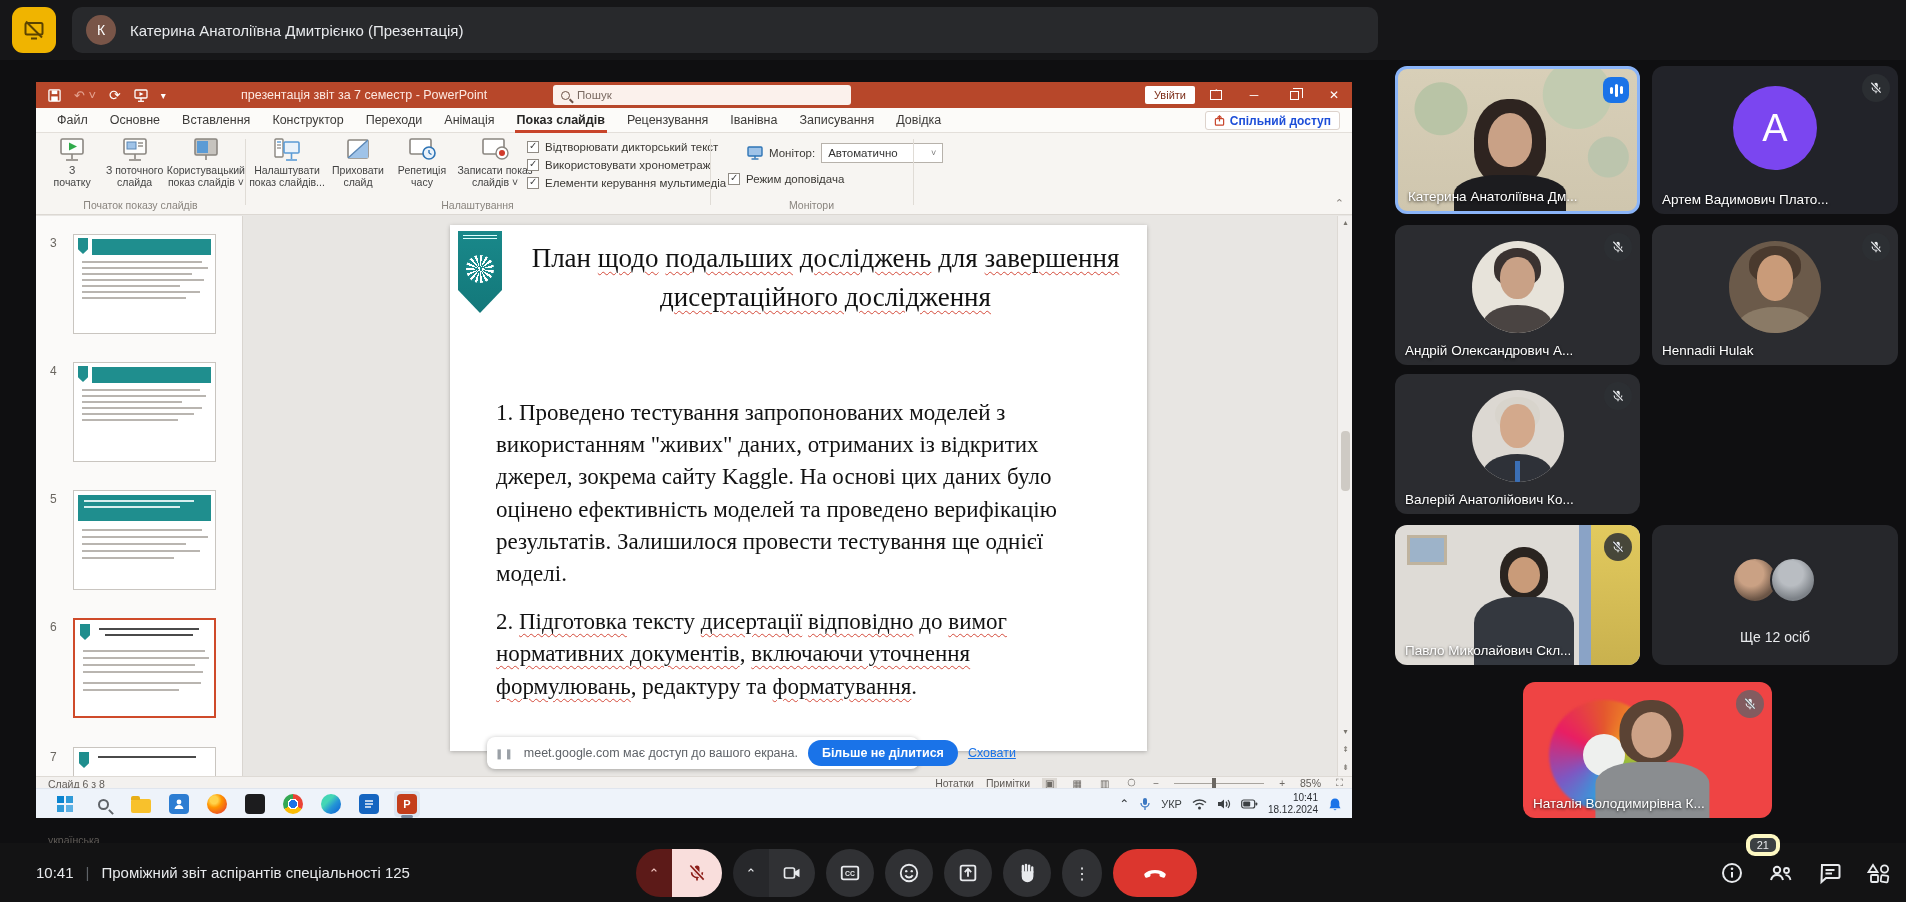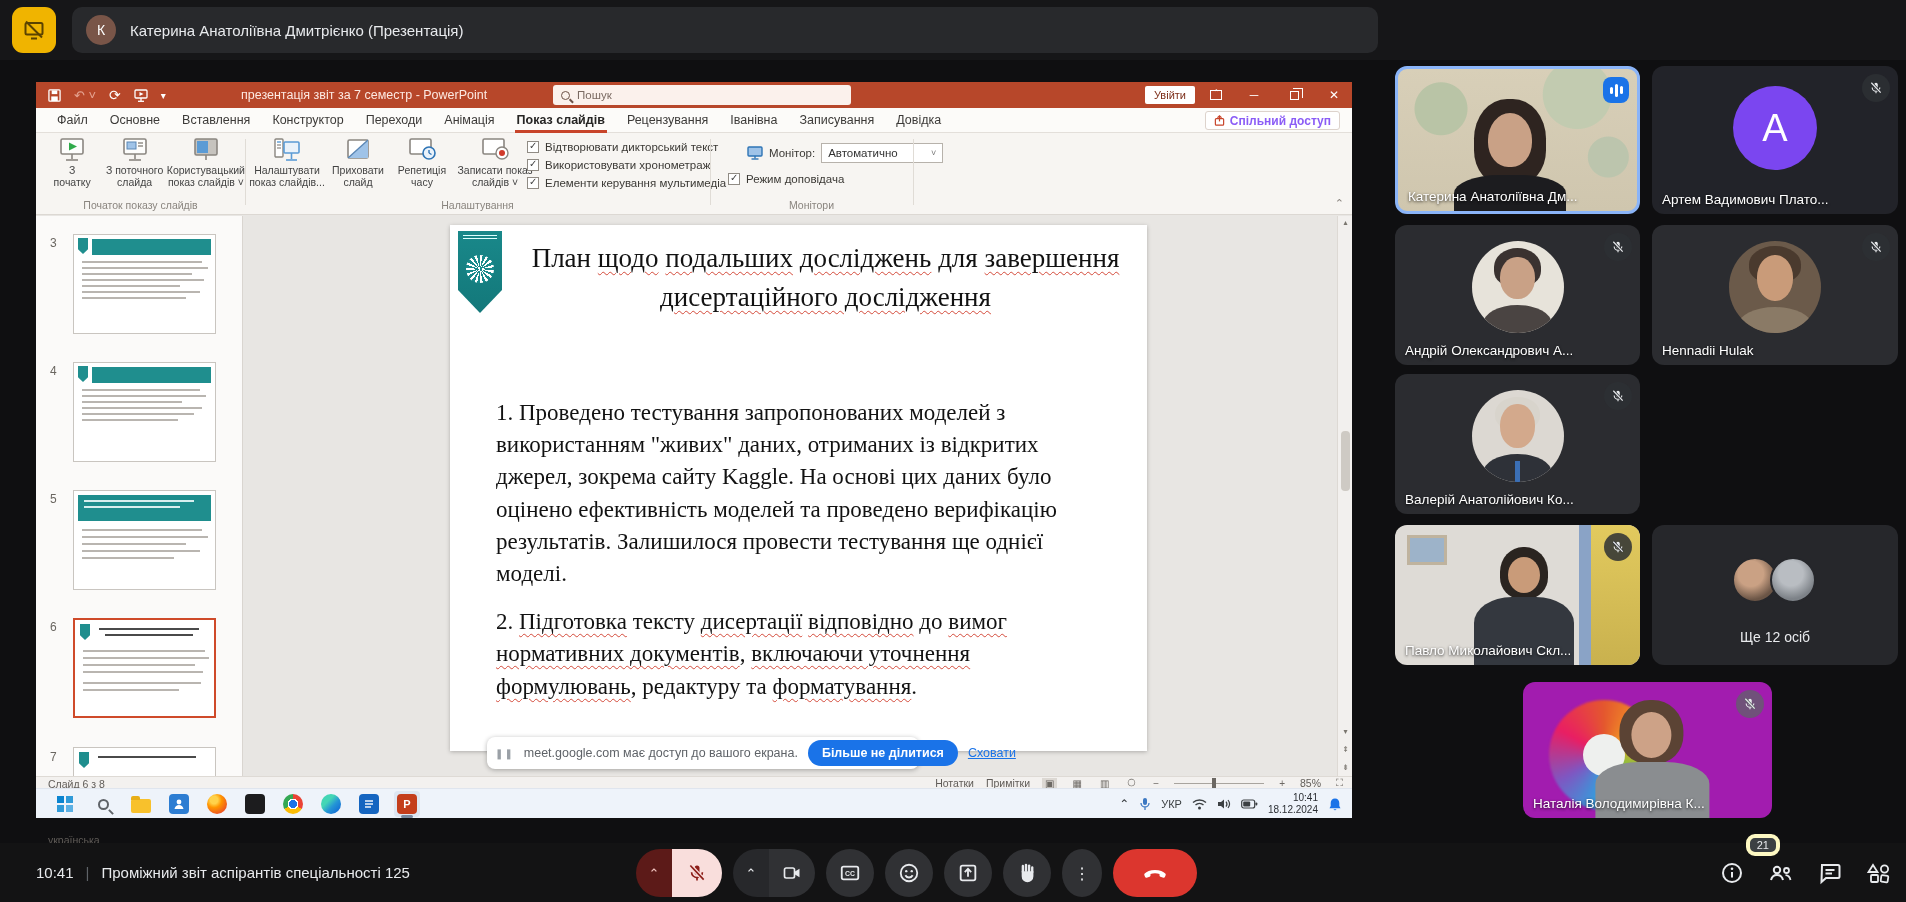--- a/index.html
+++ b/index.html
@@ -25,21 +25,21 @@
   .winctl { position:absolute; top:0; height:26px; width:16px; color:#fff; display:flex; align-items:center; justify-content:center; font-size:12px; }
   .restore-glyph { width:9px; height:9px; border:1.2px solid #fff; position:relative; }
   .restore-glyph::before { content:""; position:absolute; left:2px; top:-4px; width:9px; height:9px; border:1.2px solid #fff; border-left:none; border-bottom:none; }
   .ribbon-opts { width:12px; height:10px; border:1.2px solid #fff; position:relative; }
   .ribbon-opts::after { content:"⌃"; position:absolute; left:2px; top:-3px; font-size:8px; }
 
   .ppt-tabs { position:absolute; left:0; top:26px; width:1316px; height:25px; background:#fcfbf9; border-bottom:1px solid #e3dfda; display:flex; align-items:center; padding-left:10px; }
   .tab { font-size:12.5px; color:#3c3a38; padding:0 11px; height:25px; line-height:25px; position:relative; white-space:nowrap; }
   .tab.active { font-weight:bold; color:#262524; }
   .tab.active::after { content:""; position:absolute; left:9px; right:9px; bottom:0; height:3px; background:#c8442a; }
-  .share-btn { position:absolute; right:12px; top:3px; height:19px; border:1px solid #ddd3cc; border-radius:3px; background:#fff; display:flex; align-items:center; gap:5px; padding:0 8px; color:#8b5cf6; font-size:12px; font-weight:bold; }
+  .share-btn { position:absolute; right:12px; top:3px; height:19px; border:1px solid #ddd3cc; border-radius:3px; background:#fff; display:flex; align-items:center; gap:5px; padding:0 8px; color:#1d4ed8; font-size:12px; font-weight:bold; }
 
   .ppt-ribbon { position:absolute; left:0; top:51px; width:1316px; height:82px; background:#f7f5f2; border-bottom:1px solid #dcd8d3; }
   .rgroup { position:absolute; top:0; height:81px; }
   .rdivider { position:absolute; top:6px; width:1px; height:66px; background:#e0dcd6; }
   .rlabel { position:absolute; bottom:3px; width:100%; text-align:center; font-size:10.5px; color:#8a857f; white-space:nowrap; }
   .bigbtns { display:flex; gap:2px; padding-top:4px; }
   .bigbtn { width:70px; display:flex; flex-direction:column; align-items:center; gap:1px; }
   .bigbtn .cap { font-size:10.5px; color:#444; text-align:center; line-height:1.18; white-space:pre-line; }
   .cbcol { position:absolute; left:282px; top:8px; display:flex; flex-direction:column; gap:6px; }
   .cbrow { display:flex; align-items:center; gap:6px; font-size:11.5px; color:#3b3935; white-space:nowrap; }
@@ -652,21 +652,21 @@
   </div>
 
   <div class="tile" style="left:257px;top:459px;width:246px;height:140px;background:#26272b;">
     <div style="position:absolute;left:50%;top:40%;transform:translate(-50%,-50%);width:86px;height:48px;">
       <div style="position:absolute;left:0;top:0;width:46px;height:46px;border-radius:50%;background:radial-gradient(circle at 40% 35%,#caa184 0 34%,#6b5546 70%);border:2px solid #26272b;"></div>
       <div style="position:absolute;left:38px;top:0;width:46px;height:46px;border-radius:50%;background:radial-gradient(circle at 45% 35%,#b9bdc2 0 34%,#7d8288 70%);border:2px solid #26272b;"></div>
     </div>
     <div style="position:absolute;left:0;right:0;bottom:20px;text-align:center;color:#e8eaed;font-size:14px;">Ще 12 осіб</div>
   </div>
 
-  <div class="tile" style="left:128px;top:616px;width:249px;height:136px;background:#a21caf;">
+  <div class="tile" style="left:128px;top:616px;width:249px;height:136px;background:#ef4444;">
     <div style="position:absolute;left:26px;top:18px;width:110px;height:110px;border-radius:50%;background:conic-gradient(#e4572e,#f5a623,#7dc242,#29a8e0,#7e57c2,#e91e63,#e4572e);filter:blur(1px);"></div>
     <div style="position:absolute;left:60px;top:52px;width:42px;height:42px;border-radius:50%;background:#eef0ee;"></div>
     <div style="position:absolute;left:50%;top:18px;transform:translateX(-46%);width:110px;height:118px;">
       <div style="position:absolute;left:22px;top:0;width:64px;height:64px;background:#5b4334;border-radius:48% 48% 44% 44%;"></div>
       <div style="position:absolute;left:34px;top:12px;width:40px;height:46px;background:#cda287;border-radius:50%;"></div>
       <div style="position:absolute;left:-2px;top:62px;width:114px;height:58px;background:#8a8d90;border-radius:38% 38% 0 0;"></div>
     </div>
     <div class="mutebadge" style="background:rgba(95,99,104,.75);">
         <svg width="14" height="14" viewBox="0 0 24 24">
           <rect x="9" y="3" width="6" height="11" rx="3" fill="#e8eaed"></rect>

